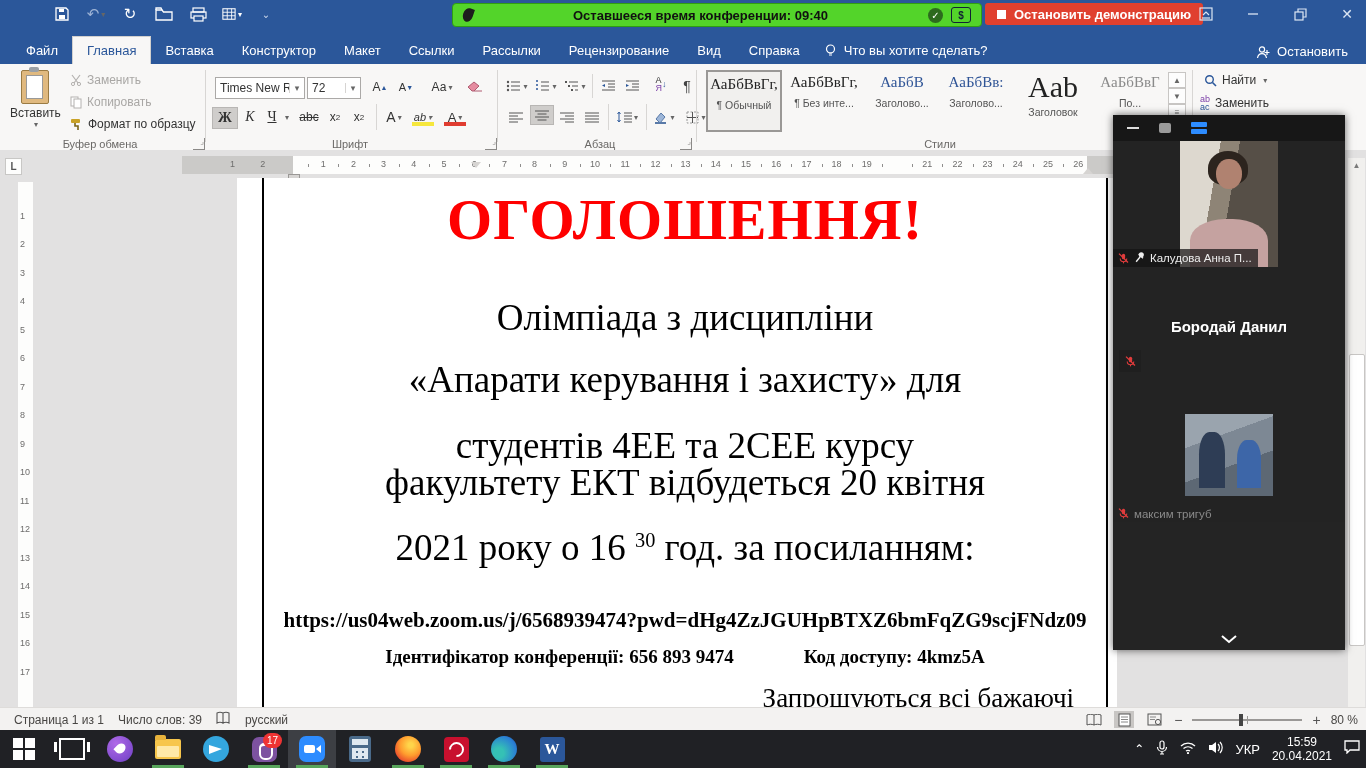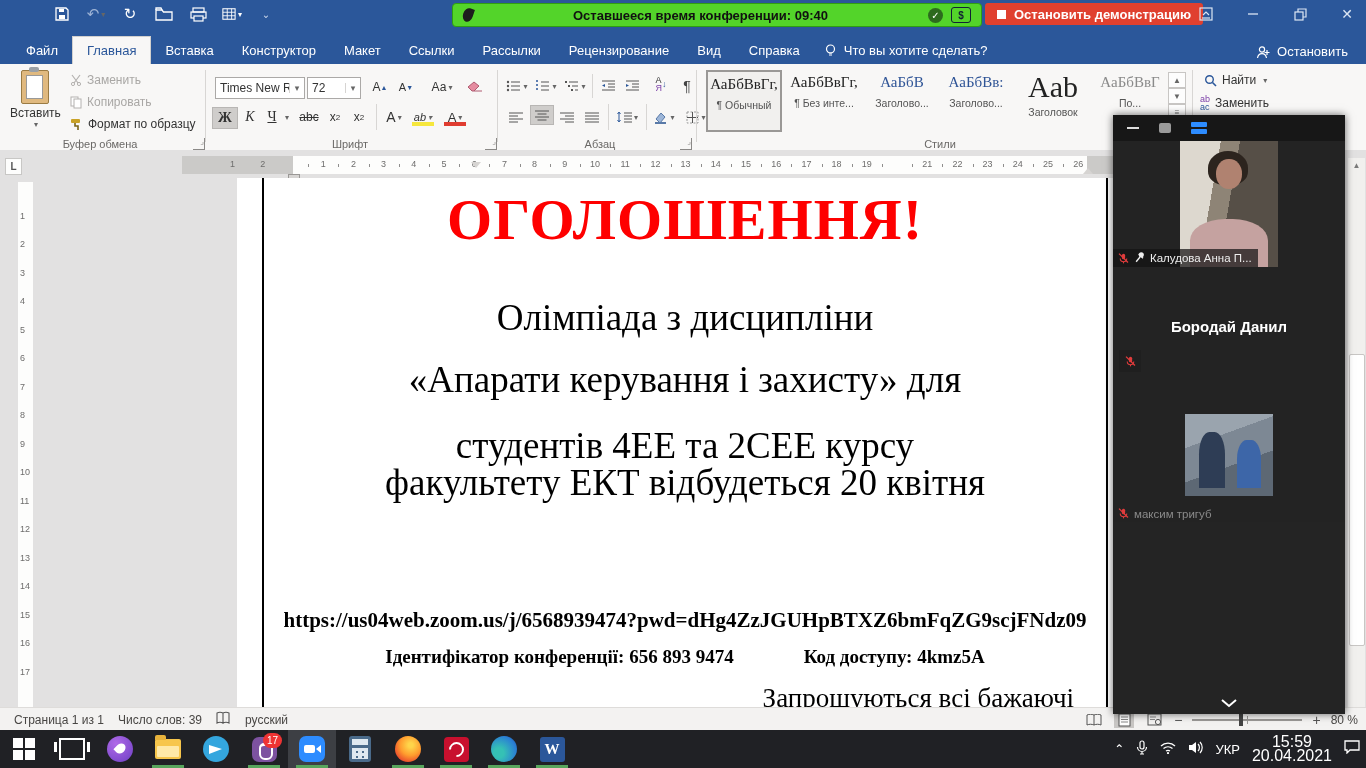--- a/index.html
+++ b/index.html
@@ -100,21 +100,21 @@
   .zoomtrack .mid{position:absolute;left:50%;top:-3px;width:1px;height:8px;background:#9a9896;}
   .zoomhandle{position:absolute;left:42%;top:-5px;width:4px;height:12px;background:#444;}
   
   .taskbar{position:absolute;left:0;top:730px;width:1366px;height:38px;background:#202125;display:flex;align-items:center;}
   .tapp{position:relative;width:48px;height:38px;display:flex;align-items:center;justify-content:center;}
   .tapp.activeapp{background:#3d3f44;}
   .tapp .ul{position:absolute;left:8px;bottom:0;width:32px;height:3px;background:#58a55c;}
   .badge{position:absolute;right:6px;top:3px;min-width:15px;height:15px;border-radius:8px;background:#e33;color:#fff;
     font-size:10px;display:flex;align-items:center;justify-content:center;padding:0 2px;}
   .tray{position:absolute;right:6px;top:0;height:38px;display:flex;align-items:center;gap:12px;color:#fff;}
-  .clock{font-size:16px;text-align:center;line-height:14px;}
+  .clock{font-size:12px;text-align:center;line-height:14px;}
   
   .ic-start{display:grid;grid-template-columns:10px 10px;grid-template-rows:10px 10px;gap:2px;}
   .ic-start span{background:#fff;}
   .circ{border-radius:50%;}
   .ic-alice{width:26px;height:26px;background:radial-gradient(circle at 35% 30%,#b06ae8,#6d3fc4);}
   .ic-alice:after{content:"";display:block;width:9px;height:11px;margin:7px auto;background:#fff;border-radius:50% 50% 50% 0;transform:rotate(45deg);}
   .ic-folder{position:relative;width:26px;height:20px;background:#f7c64c;border-radius:2px;}
   .ic-folder:before{content:"";position:absolute;left:0;top:-4px;width:11px;height:5px;background:#e8b33c;border-radius:2px 2px 0 0;}
   .ic-folder:after{content:"";position:absolute;left:2px;top:7px;width:22px;height:11px;background:#ffe9a8;border-radius:1px;}
   .ic-telegram{width:26px;height:26px;background:#34a6de;position:relative;}
@@ -131,21 +131,21 @@
   .ic-firefox{width:26px;height:26px;background:radial-gradient(circle at 60% 35%,#ffd54a 10%,#ff9d2e 45%,#e8442c 80%);}
   .ic-acrobat{width:25px;height:25px;background:#c8102e;border-radius:4px;color:#fff;display:flex;align-items:center;justify-content:center;}
   .ic-acrobat i{width:11px;height:11px;border:2.5px solid #fff;border-radius:50%;border-bottom-color:transparent;transform:rotate(45deg);display:block;}
   .ic-edge{width:26px;height:26px;background:radial-gradient(circle at 30% 65%,#35c1b5 20%,#2a7fd4 70%,#1b4d9e 100%);}
   .ic-word{width:25px;height:25px;background:#2b579a;border-radius:3px;color:#fff;font-weight:bold;font-size:15px;
     display:flex;align-items:center;justify-content:center;font-family:"Liberation Serif",serif;}
   .ic-taskview{width:22px;height:18px;border:2px solid #fff;position:relative;background:transparent;}
   .ic-taskview:before{content:"";position:absolute;left:-7px;top:2px;width:3px;height:10px;background:#fff;}
   .ic-taskview:after{content:"";position:absolute;right:-7px;top:2px;width:3px;height:10px;background:#fff;}
   
-  .zoompanel{position:absolute;left:1113px;top:115px;width:232px;height:599px;background:#242424;box-shadow:0 0 8px rgba(0,0,0,.6);}
+  .zoompanel{position:absolute;left:1113px;top:115px;width:232px;height:535px;background:#242424;box-shadow:0 0 8px rgba(0,0,0,.6);}
   .zphead{height:26px;background:#171717;display:flex;align-items:center;gap:20px;padding-left:14px;}
   .zpmin{width:12px;height:2px;background:#ddd;}
   .zpmax{width:12px;height:10px;background:#9a9a9a;border-radius:2px;}
   .zpgallery{display:flex;flex-direction:column;gap:2px;}
   .zpgallery span{width:16px;height:5px;background:#2d8cff;border-radius:1px;}
   .ptile{position:relative;width:100%;overflow:hidden;background:#232323;box-sizing:border-box;}
   .ptile.activesp{border:2px solid #a5c93c;}
   .namebar{position:absolute;left:0;bottom:0;background:rgba(20,20,20,.72);color:#eee;font-size:11.5px;
     display:flex;align-items:center;gap:4px;padding:2px 6px 2px 4px;white-space:nowrap;max-width:95%;overflow:hidden;}
   .namebar.dim{color:#8a8a8a;background:transparent;}
@@ -593,20 +593,21 @@
 
     <div class="page">
       <div class="pborder-l"></div>
       <div class="pborder-r"></div>
       <div class="doccontent">
         <div class="dline doc-p" style="top:118px;">Олімпіада з дисципліни</div>
         <div class="dline doc-title">ОГОЛОШЕННЯ!</div>
         <div class="dline doc-p" style="top:180px;">«Апарати керування і захисту» для</div>
         <div class="dline doc-p" style="top:246px;">студентів 4ЕЕ та 2СЕЕ курсу</div>
         <div class="dline doc-p" style="top:283px;">факультету ЕКТ відбудеться 20 квітня</div>
+        <div class="dline doc-p" style="top:348px;"><span>2021 року о 16 </span><sup class="s30">30</sup><span> год. за посиланням:</span></div>
         <div class="dline doc-url">https://us04web.zoom.us/j/6568939474?pwd=dHg4ZzJGUHpBTXZ6bmFqZG9scjFNdz09</div>
         <div class="dline doc-id">
           <span>Ідентифікатор конференції: 656 893 9474</span>
           <span>Код доступу: 4kmz5A</span>
         </div>
         <div class="dline doc-footer">Запрошуються всі бажаючі</div>
       </div>
     </div>
 
     <div class="ribcollapse">⌃</div>

